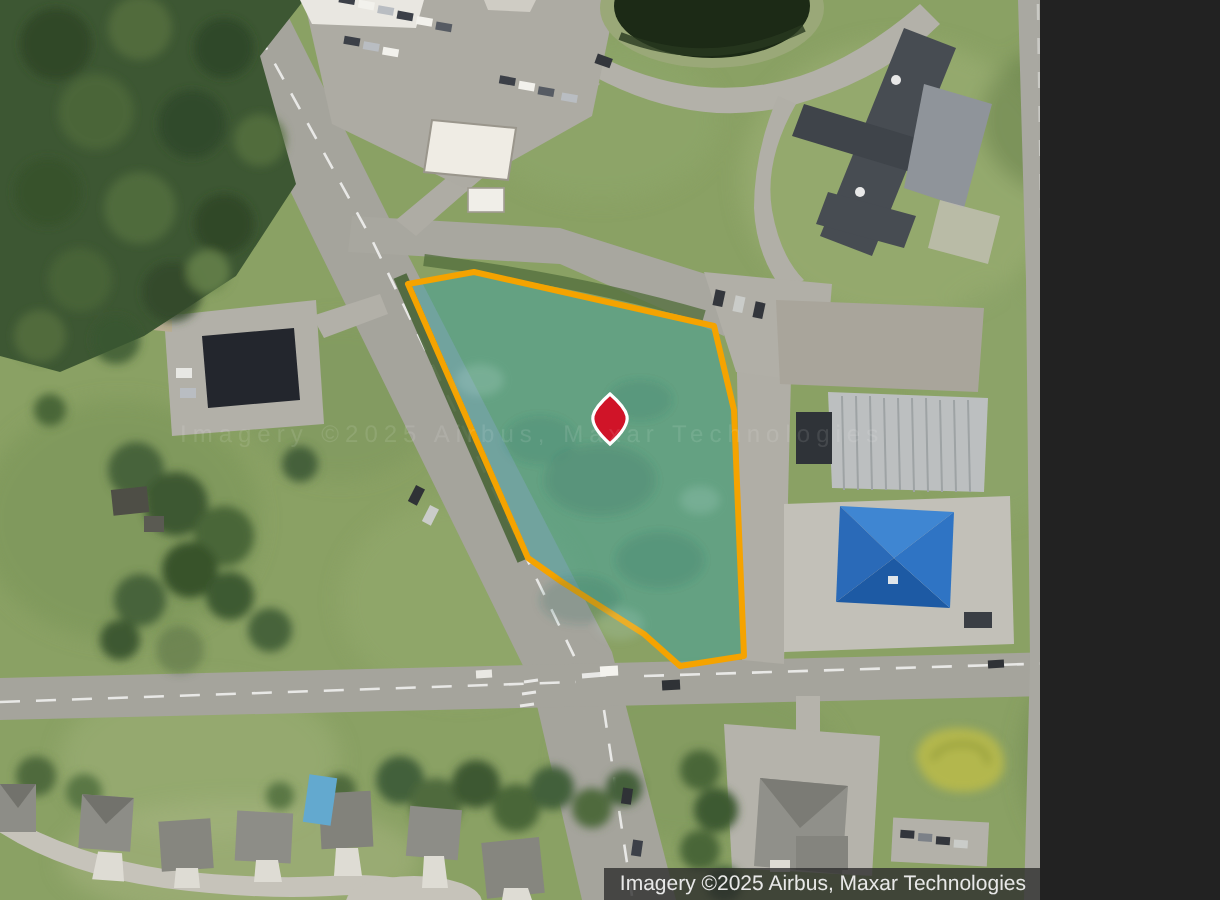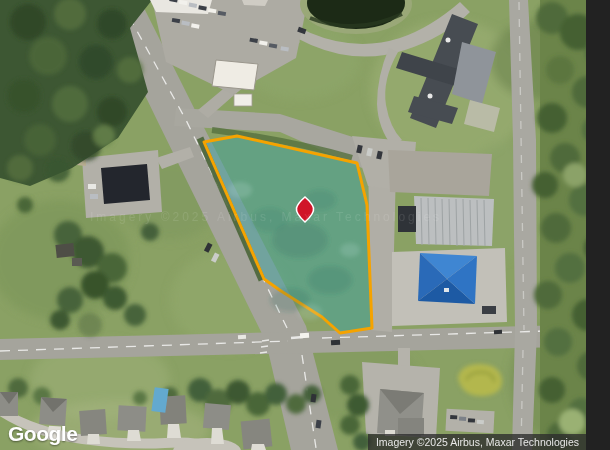--- a/index.html
+++ b/index.html
@@ -1,16 +1,16 @@
 <!DOCTYPE html>
 <html><head>
 <meta charset="utf-8">
 <style>
   html,body{margin:0;padding:0;background:#222;}
-  .map-wrap{position:relative;width:586px;height:450px;overflow:hidden;font-family:"Liberation Sans",sans-serif;}
+  .map-wrap{position:relative;width:520px;height:450px;overflow:hidden;font-family:"Liberation Sans",sans-serif;}
   svg{display:block;}
   .logo{position:absolute;left:8px;bottom:4px;color:#fff;font-size:21px;font-weight:bold;letter-spacing:-0.5px;
         text-shadow:0 1px 2px rgba(0,0,0,0.45);user-select:none;cursor:pointer;}
   .attrib{position:absolute;right:0;bottom:0;height:16px;line-height:16px;background:rgba(44,44,44,0.78);
           color:#e8e8e8;font-size:10.5px;padding:0 7px 0 8px;white-space:nowrap;}
   .watermark{position:absolute;left:90px;top:210px;color:#fff;opacity:0.10;font-size:12px;letter-spacing:3px;
              pointer-events:none;white-space:nowrap;}
 </style>
 </head>
 <body>
@@ -302,15 +302,14 @@
     <ellipse cx="290" cy="300" rx="20" ry="12" fill="#2d6b66" opacity="0.2"></ellipse>
     <ellipse cx="240" cy="190" rx="12" ry="8" fill="#bfe0da" opacity="0.22"></ellipse>
     <ellipse cx="350" cy="250" rx="10" ry="7" fill="#bfe0da" opacity="0.2"></ellipse>
     <ellipse cx="310" cy="312" rx="12" ry="8" fill="#bfe0da" opacity="0.18"></ellipse>
   </g>
 
   <path stroke-width="1.6" d="M305,197 Q312.5,203.5 313.5,208 Q314.5,213.5 305,222 Q295.5,213.5 296.5,208 Q297.5,203.5 305,197 Z" fill="#D01428" stroke="#FFFFFF"></path>
 </svg>
 
   <div class="watermark">Imagery ©2025 Airbus, Maxar Technologies</div>
-  <div class="logo">Google</div>
   <div class="attrib">Imagery ©2025 Airbus, Maxar Technologies</div>
 </div>
 
 </body></html>

